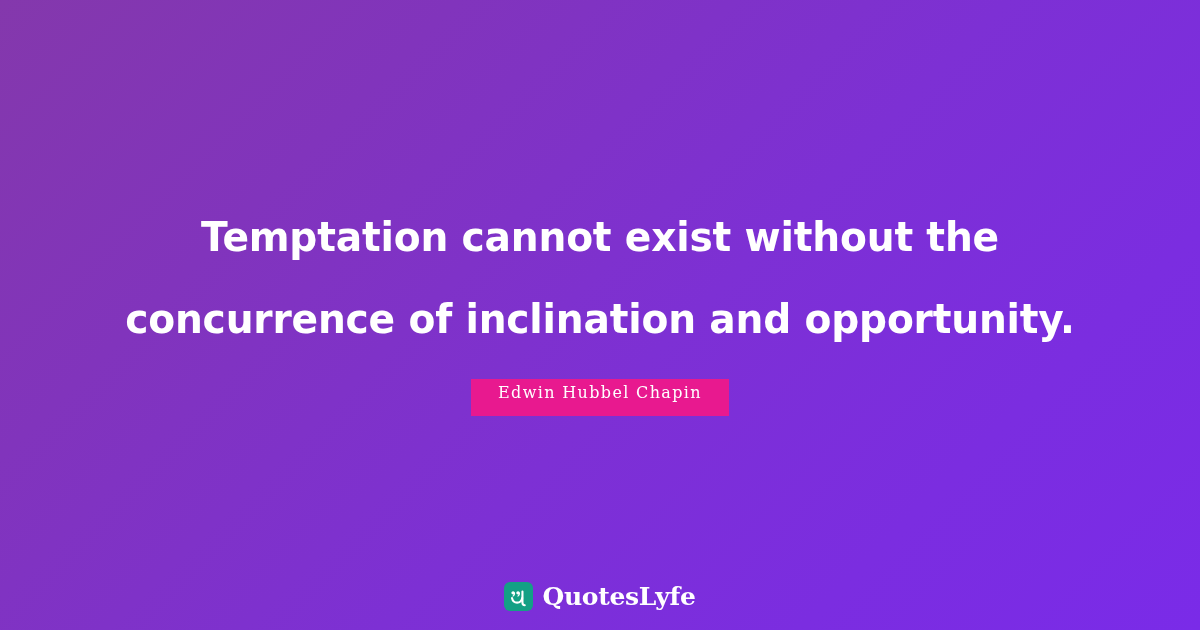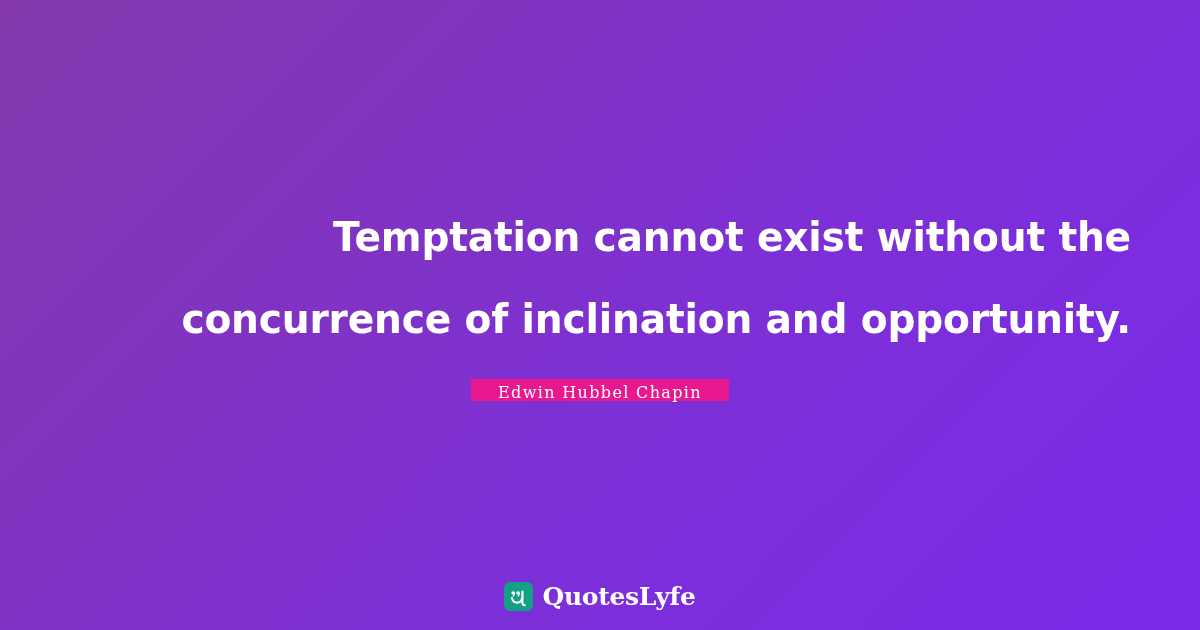--- a/index.html
+++ b/index.html
@@ -25,21 +25,21 @@
                 #7a2be8 100%);
     overflow: hidden;
   }
 
   
   #quote-block {
     position: absolute;
     left: 0;
     right: 0;
     top: 196px;
-    text-align: right;
+    text-align: center;
     padding: 0 44px;
     box-sizing: border-box;
   }
 
   .quote-line {
     display: block;
     color: #ffffff;
     font-family: "DejaVu Sans", sans-serif;
     font-weight: bold;
     font-size: 41px;
@@ -61,21 +61,21 @@
 
   #author-badge {
     display: inline-block;
     background: #e8198f;
     color: #ffffff;
     font-family: "DejaVu Serif", serif;
     font-weight: normal;
     font-size: 16px;
     letter-spacing: 1.35px;
     line-height: 27px;
-    height: 22px;
+    height: 37px;
     padding: 0 27px;
     box-sizing: border-box;
     vertical-align: middle;
   }
 
   
   #logo {
     position: absolute;
     left: 0;
     right: 0;

